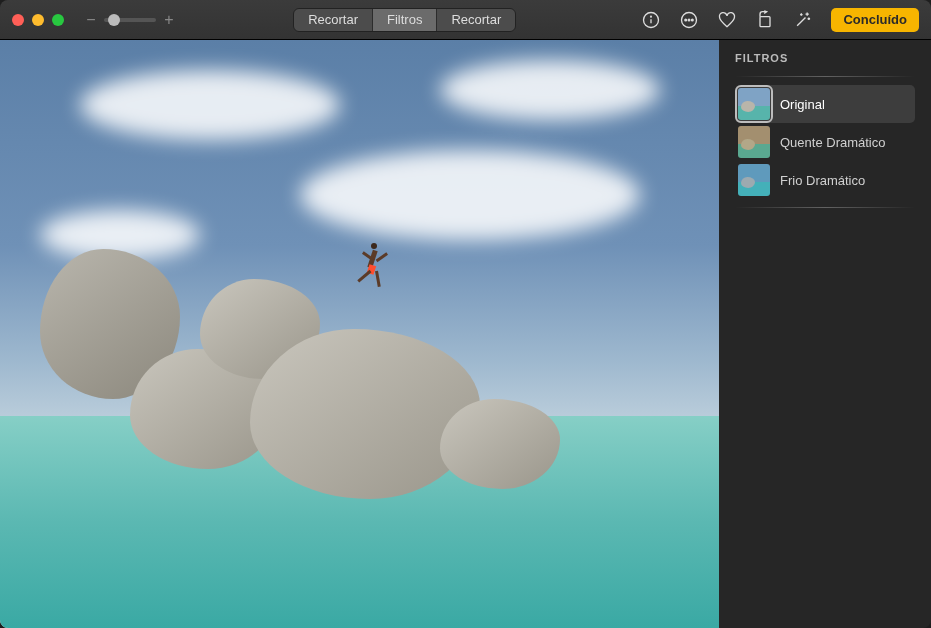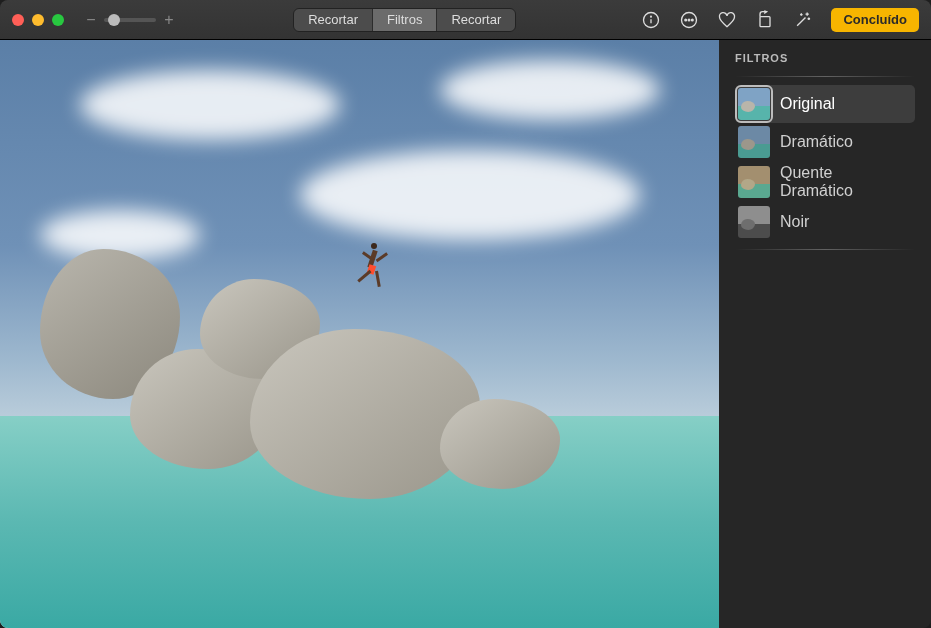--- a/index.html
+++ b/index.html
@@ -123,21 +123,21 @@
       height:1px; width:100%;
       background:linear-gradient(to right, rgba(255,255,255,0) 0%, rgba(255,255,255,0.28) 50%, rgba(255,255,255,0) 100%);
       margin:4px 0 8px;
     }
 
     .filter-row{
       display:flex; align-items:center; gap:10px;
       padding:3px 6px 3px 3px; border-radius:5px; cursor:pointer;
       color:#d0d0d0;
     }
-    .filter-row .label{ font-size:16px; }
+    .filter-row .label{ font-size:13px; }
     .filter-row.selected{ background:#3d3d3d; color:#fff; }
     .thumb{
       width:32px; height:32px; border-radius:3px; position:relative; overflow:hidden;
       flex-shrink:0;
     }
     .filter-row.selected .thumb{ outline:2px solid #bdbdbd; outline-offset:1px; }
     .thumb .tsky{ position:absolute; inset:0; height:55%; }
     .thumb .tsea{ position:absolute; left:0; right:0; bottom:0; height:45%; }
     .thumb .trock{
       position:absolute; left:3px; bottom:8px; width:14px; height:11px;
@@ -247,38 +247,30 @@
         <div class="filter-row selected">
           <div class="thumb">
             <div class="tsky" style="background:#7fa3c5"></div>
             <div class="tsea" style="background:#57b4ab"></div>
             <div class="trock" style="background:#b9b5aa"></div>
           </div>
           <span class="label">Original</span>
         </div>
         <div class="filter-row">
           <div class="thumb">
-            <div class="tsky" style="background:#6c89a5"></div>
-            <div class="tsea" style="background:#4a9b92"></div>
-            <div class="trock" style="background:#9c978b"></div>
-          </div>
-          <span class="label">Dramático</span>
-        </div>
-        <div class="filter-row">
-          <div class="thumb">
             <div class="tsky" style="background:#a38f6f"></div>
             <div class="tsea" style="background:#5aa890"></div>
             <div class="trock" style="background:#b2a788"></div>
           </div>
           <span class="label">Quente Dramático</span>
         </div>
         <div class="filter-row">
           <div class="thumb">
-            <div class="tsky" style="background:#8e8e8e"></div>
-            <div class="tsea" style="background:#4c4c4c"></div>
-            <div class="trock" style="background:#6e6e6e"></div>
+            <div class="tsky" style="background:#5f9abc"></div>
+            <div class="tsea" style="background:#44b0b9"></div>
+            <div class="trock" style="background:#9daab0"></div>
           </div>
-          <span class="label">Noir</span>
+          <span class="label">Frio Dramático</span>
         </div>
       </div>
     <div class="side-hr" style="margin-top:8px"></div>
   </div>
 </div>
 
 </body></html>

